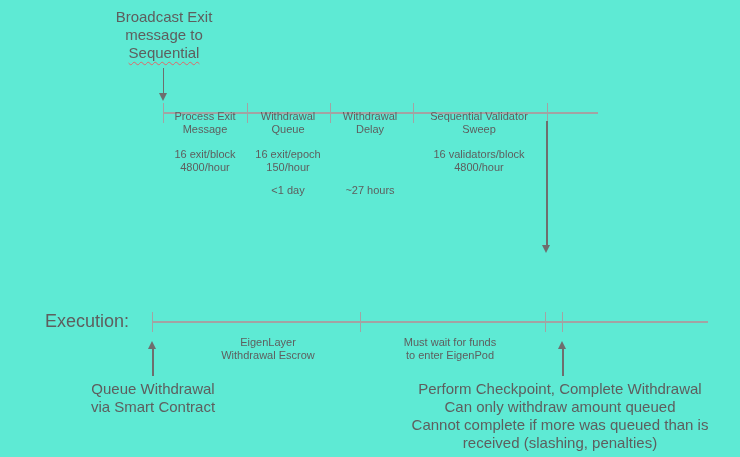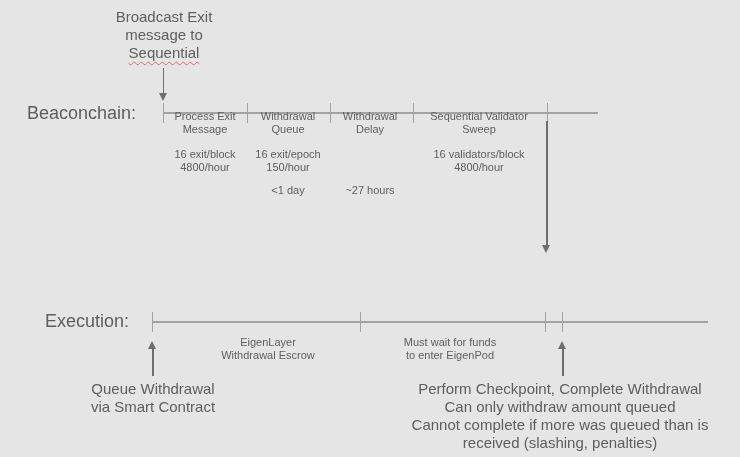--- a/index.html
+++ b/index.html
@@ -5,21 +5,21 @@
   :root{
     --text:#5e5e5e;
     --line:#a3a3a3;
     --arrow:#6e6e6e;
     --squiggle:#e06666;
   }
   html,body{margin:0;padding:0;background:#fff;}
   #canvas{
     position:relative;
     width:740px;height:457px;
-    background:#e5e5e5;
+    background:#5eead4;
     overflow:hidden;
     font-family:"Liberation Sans", sans-serif;
     color:var(--text);
   }
   .abs{position:absolute;}
   .pre{white-space:pre-line;}
   .center{text-align:center;}
   .ann{font-size:15px;line-height:18px;}
   .rowlabel{font-size:18px;line-height:20px;}
   .small{font-size:11px;line-height:13px;}
@@ -43,21 +43,20 @@
     <div>Broadcast Exit</div>
     <div>message to</div>
     <div><span class="squiggle">Sequential</span></div>
   </div>
 
   <div>
     <div class="abs shaft" style="left:162.5px;top:68px;height:26px;"></div>
     <div class="abs head-down" style="left:158.5px;top:93px;"></div>
   </div>
 
-  <div class="abs rowlabel" style="left:27px;top:103px;">Beaconchain:</div>
   <div class="abs hline" style="left:163px;top:112px;width:435px;"></div>
   <div class="abs tick" style="left:162.5px;top:103px;"></div>
   <div class="abs tick" style="left:246.5px;top:103px;"></div>
   <div class="abs tick" style="left:329.5px;top:103px;"></div>
   <div class="abs tick" style="left:412.5px;top:103px;"></div>
   <div class="abs tick" style="left:546.5px;top:103px;"></div>
 
   <div class="abs bseg small center" style="left:145px;width:120px;height:90px;">
     <div class="seg-title pre">Process Exit
 Message</div>

